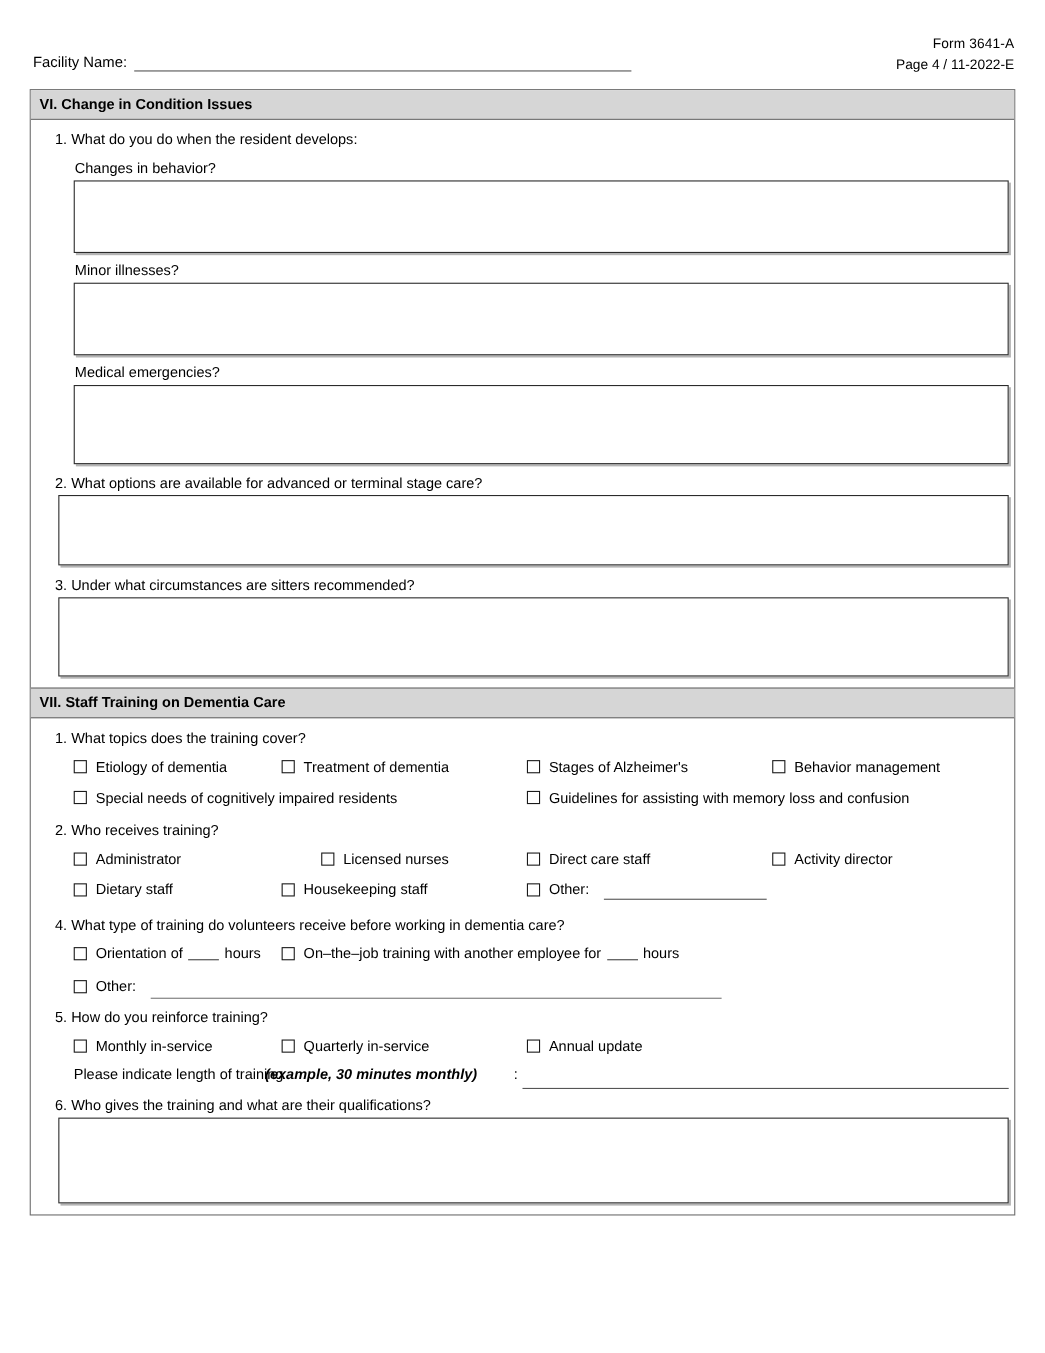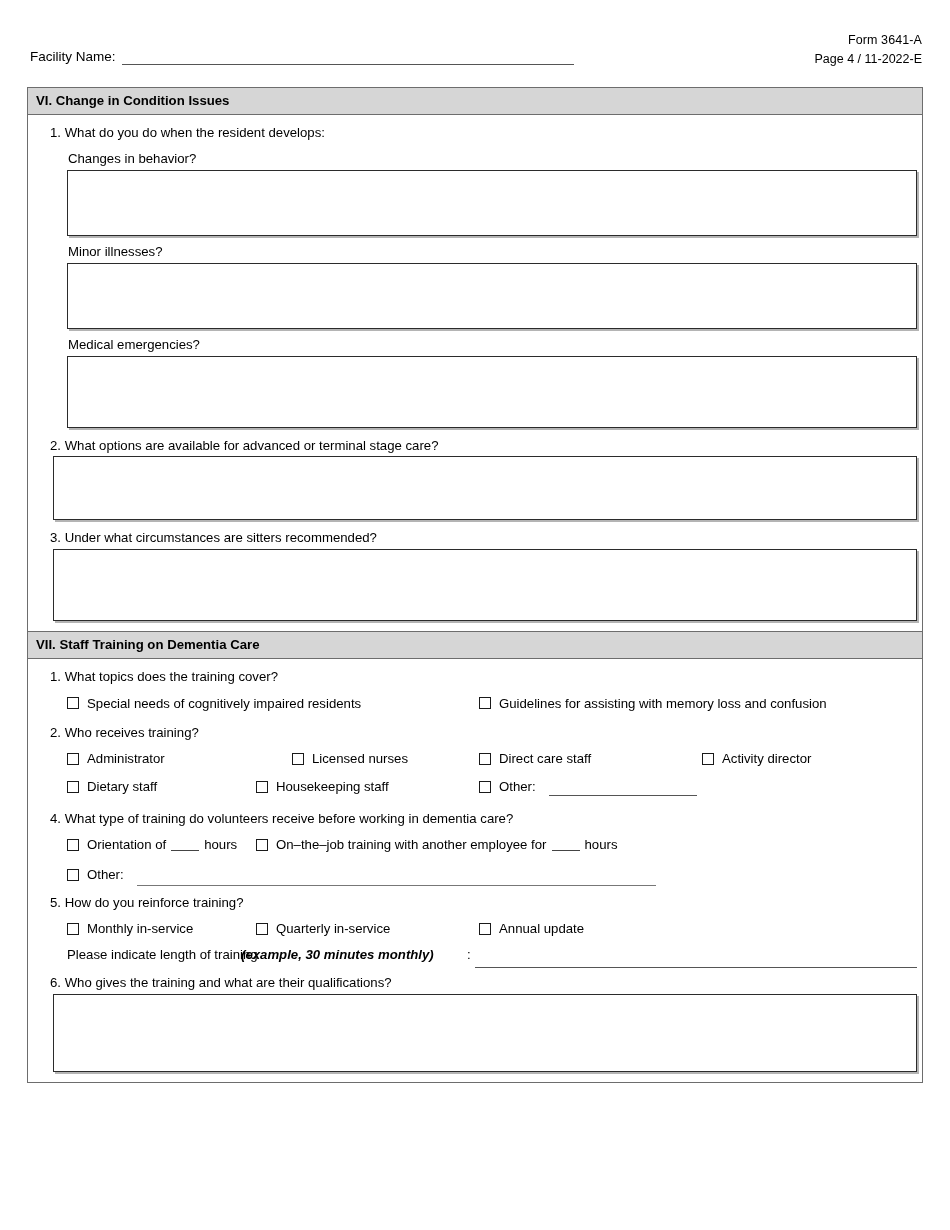--- a/index.html
+++ b/index.html
@@ -65,21 +65,21 @@
     height: 0;
     border-bottom: 1.1px solid #555;
     margin-left: 6px;
     margin-bottom: 1px;
   }
 
   
   .form-frame {
     position: absolute;
     left: 27px;
-    top: 87px;
+    top: 81px;
     width: 896px;
     border: 1.2px solid #6d6d6d;
     box-sizing: border-box;
     background: #fff;
   }
 
   .section-bar {
     background: #d6d6d6;
     border-bottom: 1.2px solid #6d6d6d;
     padding: 5px 0 6px 8px;
@@ -226,20 +226,38 @@
     </div>
 
     <div class="section-bar second">VII. Staff Training on Dementia Care</div>
 
     <div class="section-body">
       <div class="spacer-10"></div>
 
       <div class="q q-num">1. What topics does the training cover?</div>
       <div class="spacer-4"></div>
 
+      <div class="cb-row">
+        <div class="cb-item" style="left:39px;">
+          <span class="cbox"></span>
+          <span class="cb-label">Etiology of dementia</span>
+        </div>
+        <div class="cb-item" style="left:228px;">
+          <span class="cbox"></span>
+          <span class="cb-label">Treatment of dementia</span>
+        </div>
+        <div class="cb-item" style="left:451px;">
+          <span class="cbox"></span>
+          <span class="cb-label">Stages of Alzheimer's</span>
+        </div>
+        <div class="cb-item" style="left:674px;">
+          <span class="cbox"></span>
+          <span class="cb-label">Behavior management</span>
+        </div>
+      </div>
 
       <div class="cb-row">
         <div class="cb-item" style="left:451px;">
           <span class="cbox"></span>
           <span class="cb-label">Guidelines for assisting with memory loss and confusion</span>
         </div>
         <div class="cb-item" style="left:39px;">
           <span class="cbox"></span>
           <span class="cb-label">Special needs of cognitively impaired residents</span>
         </div>

